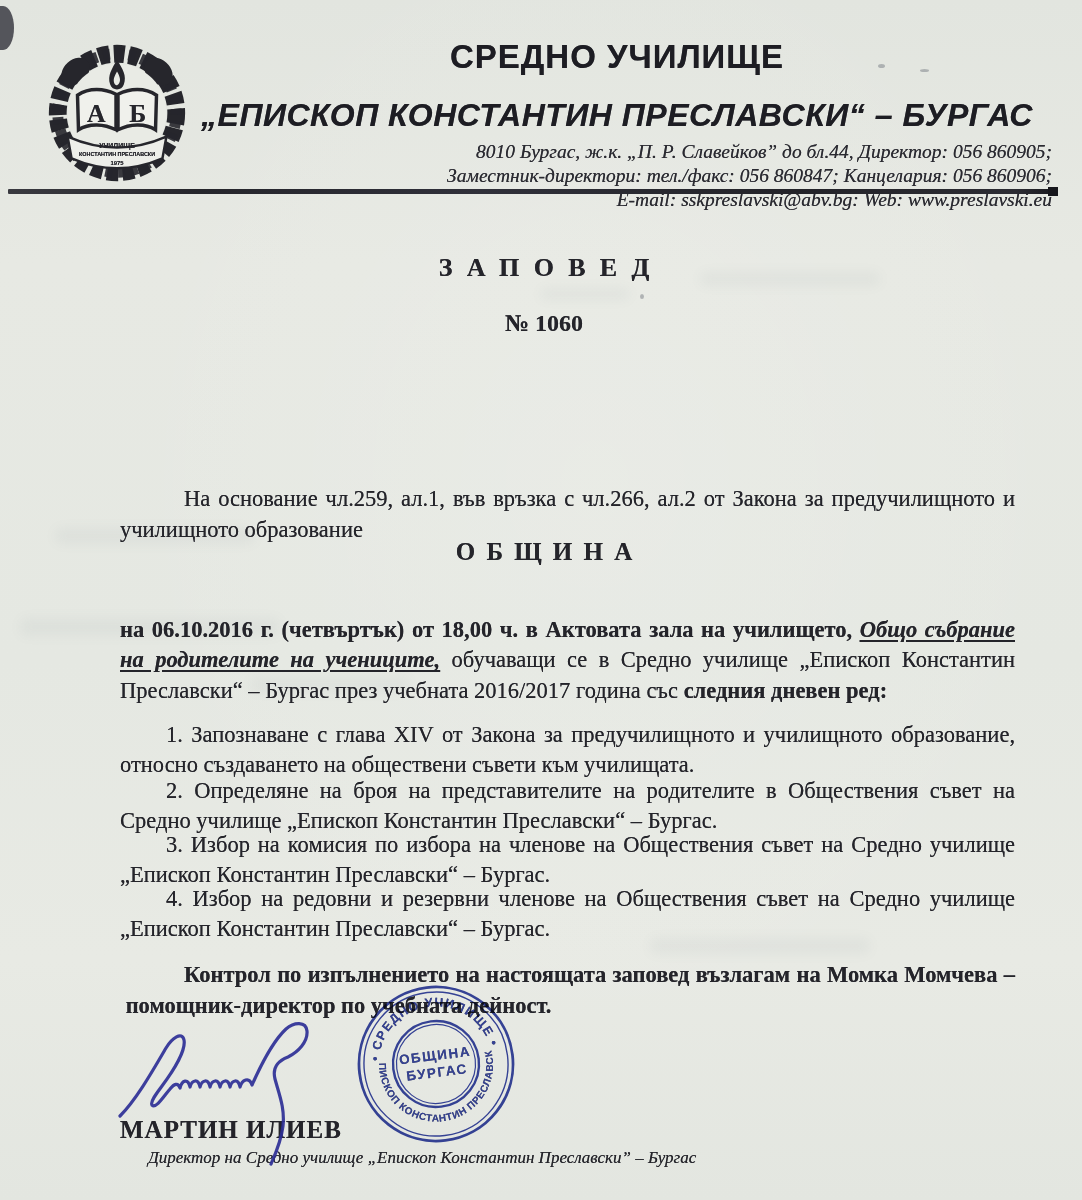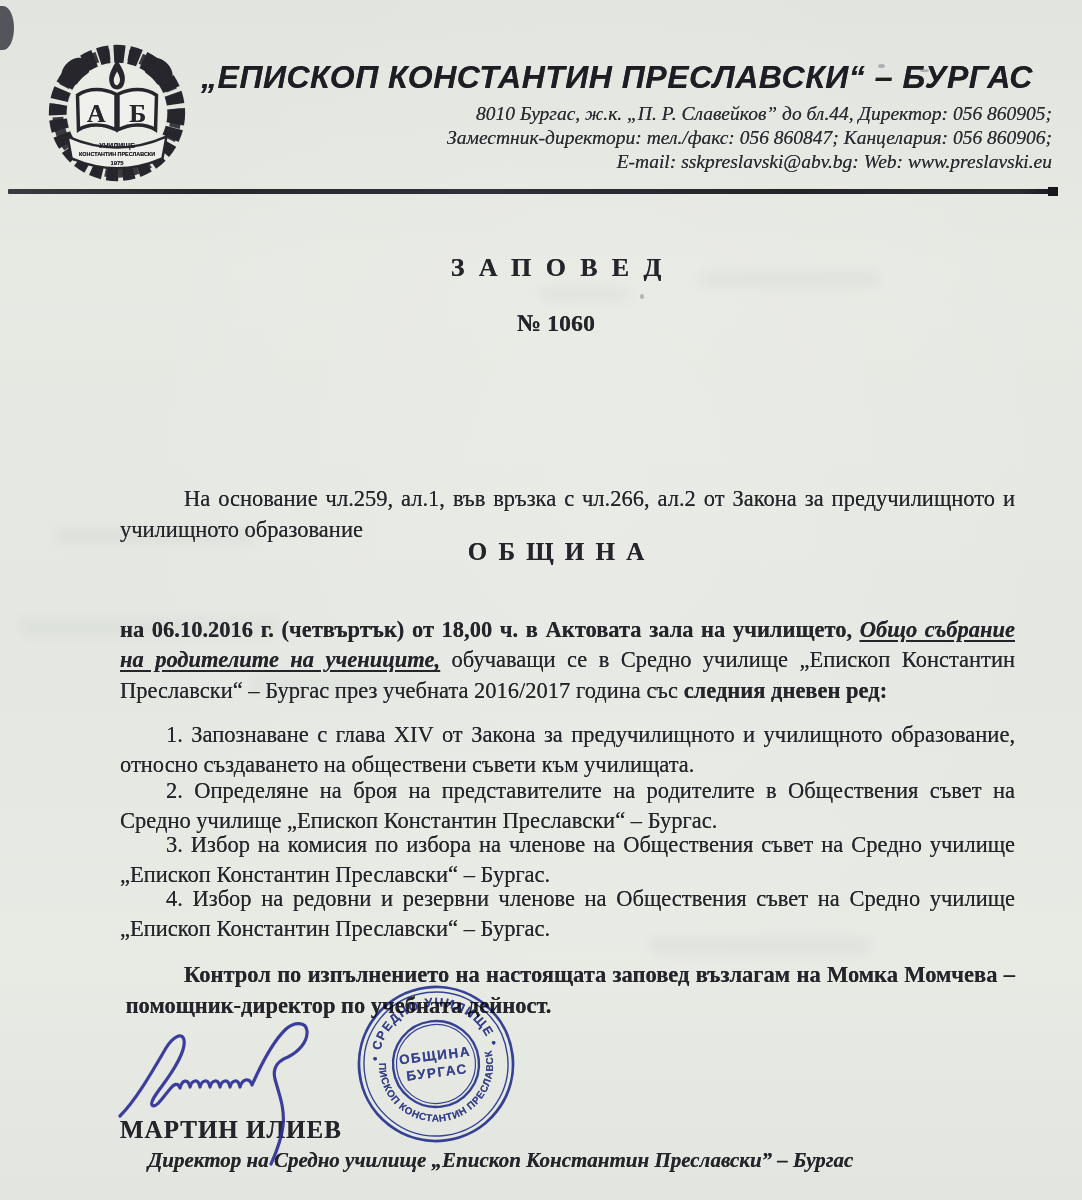--- a/index.html
+++ b/index.html
@@ -36,40 +36,40 @@
   .contact{font-style:italic;font-size:19.5px;line-height:24px;color:#2a2a31;white-space:nowrap;}
   .rule{
     position:absolute;left:8px;top:189px;width:1050px;height:5px;
     background:linear-gradient(90deg,#3a3a40 0%,#26262c 18%,#30303a 45%,#232329 75%,#2c2c33 96%,#17171c 100%);
     border-radius:1px;z-index:1;
   }
   .rule::after{content:"";position:absolute;right:0;top:-2px;width:10px;height:9px;background:#17171c;}
 
   
   .abs{position:absolute;z-index:1;}
-  .centercol{left:116px;width:880px;text-align:center;}
+  .centercol{left:104px;width:880px;text-align:center;}
   .doc-title{top:253px;font-size:26px;font-weight:bold;letter-spacing:.55em;text-indent:.55em;}
   .doc-number{top:310px;font-size:24px;font-weight:bold;}
   .place-date{top:364px;font-size:24px;font-weight:bold;}
   .bodycol{left:120px;width:895px;text-align:justify;font-size:22.5px;line-height:31px;}
   .basis{top:460px;text-indent:64px;}
   .action-word{top:538px;font-size:25px;font-weight:bold;letter-spacing:.45em;text-indent:.45em;}
   .convene{top:592px;line-height:30.5px;}
   .b{font-weight:bold;}
   .biu{font-weight:bold;font-style:italic;text-decoration:underline;text-underline-offset:3px;}
   .agenda{line-height:30px;text-indent:46px;}
   .a1{top:697px;} .a2{top:753px;} .a3{top:807px;} .a4{top:861px;}
   .control{top:936px;text-indent:64px;font-weight:bold;}
 
   
   .signature{position:absolute;left:108px;top:1014px;width:260px;height:150px;z-index:3;overflow:visible;}
   .stamp{position:absolute;left:351px;top:979px;width:170px;height:170px;z-index:4;
          mix-blend-mode:multiply;opacity:.93;transform:rotate(-7deg);}
   .signer-name{top:1116px;left:120px;font-size:25px;font-weight:bold;letter-spacing:1px;white-space:nowrap;z-index:2;}
-  .signer-title{top:1148px;left:120px;font-size:21px;font-weight:bold;font-style:italic;white-space:nowrap;z-index:2;margin-left:28px;}
+  .signer-title{top:1148px;left:120px;font-size:17px;font-weight:normal;font-style:italic;white-space:nowrap;z-index:2;margin-left:28px;}
 
   
   .ghost{position:absolute;background:#5f6e76;filter:blur(6px);opacity:.06;border-radius:6px;z-index:0;}
   .speck{position:absolute;background:#82878d;border-radius:50%;opacity:.55;filter:blur(.4px);z-index:1;}
 </style>
 </head>
 <body>
 
 <div class="page scan">
 
@@ -105,20 +105,21 @@
     </g>
     <g>
       <path d="M30,104 Q80,126 130,104 L126,126 Q80,146 34,126 Z" fill="#edeee9" stroke="#26262c" stroke-width="2.5"></path>
       <text x="80" y="115" text-anchor="middle" font-family="Liberation Sans, DejaVu Sans, sans-serif" font-size="7" font-weight="bold" fill="#26262c">УЧИЛИЩЕ</text>
       <text x="80" y="124" text-anchor="middle" font-family="Liberation Sans, DejaVu Sans, sans-serif" font-size="5.5" font-weight="bold" fill="#26262c">КОНСТАНТИН ПРЕСЛАВСКИ</text>
       <text x="80" y="133" text-anchor="middle" font-family="Liberation Sans, DejaVu Sans, sans-serif" font-size="6" font-weight="bold" fill="#26262c">1975</text>
     </g>
   </svg>
 
   <div class="head-text">
+    <div class="school-type">СРЕДНО УЧИЛИЩЕ</div>
     <div class="school-name">„ЕПИСКОП КОНСТАНТИН ПРЕСЛАВСКИ“ – БУРГАС</div>
     <div class="contacts">
       <div class="contact">8010 Бургас,  ж.к. „П. Р. Славейков” до бл.44,   Директор: 056 860905;</div>
       <div class="contact">Заместник-директори: тел./факс: 056 860847; Канцелария: 056 860906;</div>
       <div class="contact">E-mail: sskpreslavski@abv.bg:   Web: www.preslavski.eu</div>
     </div>
   </div>
 
   <div class="rule"></div>
 

